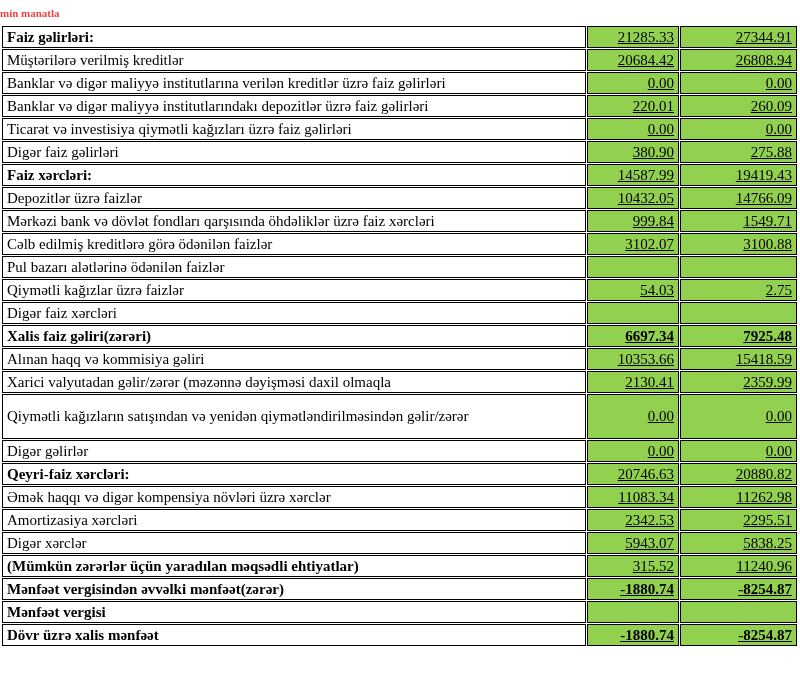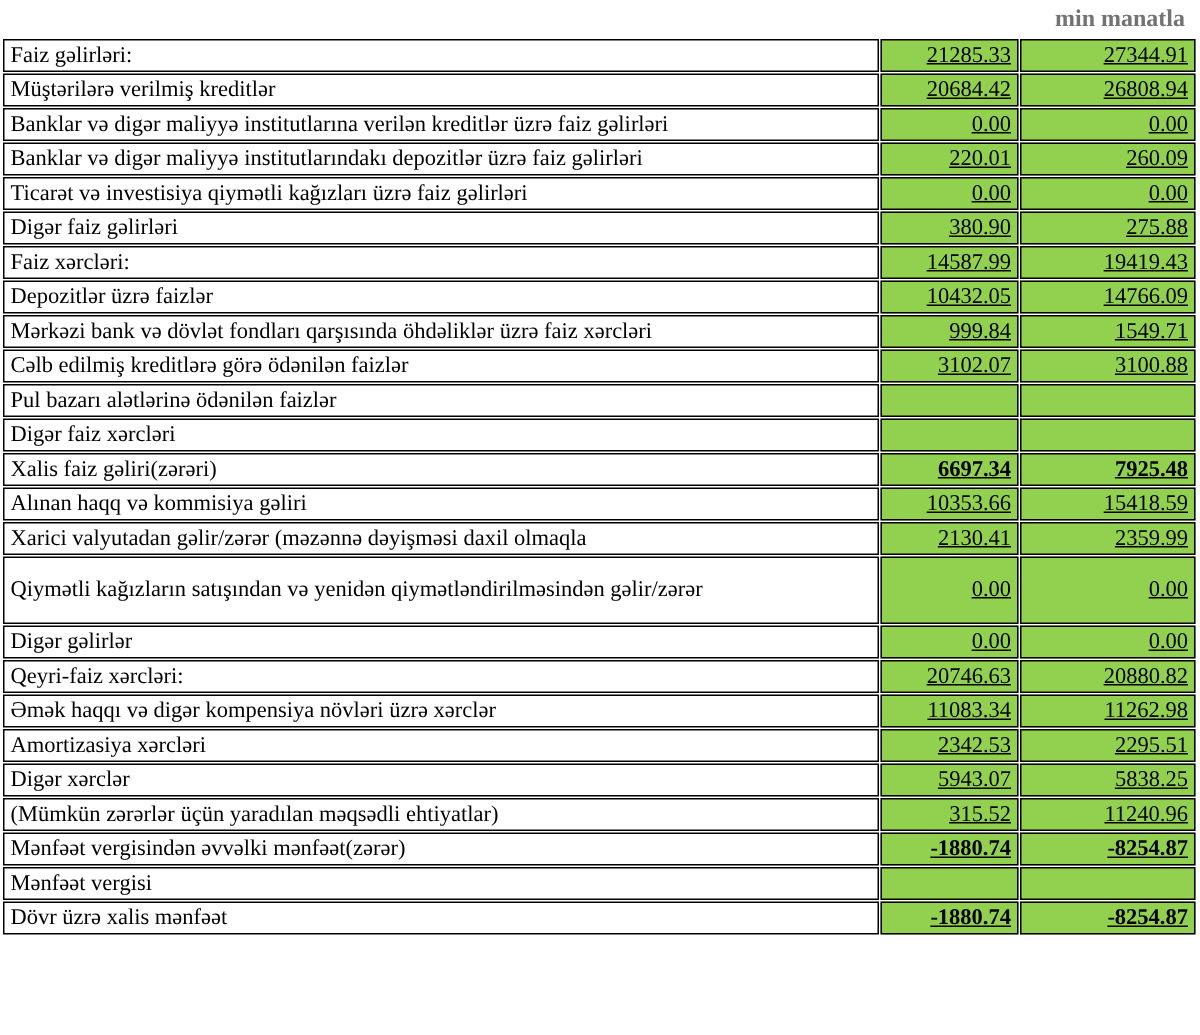--- a/index.html
+++ b/index.html
@@ -13,24 +13,23 @@
   }
   .page {
     position: relative;
     width: 800px;
     height: 690px;
     background: #ffffff;
   }
   .unit-note {
     height: 22px;
     padding: 3px 10px 0 0;
-    text-align: right;
     font-weight: bold;
-    font-size: 16px;
-    color: #737373;
+    font-size: 11px;
+    color: #ef4444;
     line-height: 20px;
   }
   table.fin {
     border-collapse: separate;
     border-spacing: 1px;
     table-layout: fixed;
     width: 795px;
     margin-left: 1px;
   }
   table.fin td {
@@ -47,21 +46,21 @@
   }
   td.label {
     background: #ffffff;
     text-align: left;
   }
   td.num {
     background: var(--cell-green, #92D050);
     text-align: right;
     text-decoration: underline;
   }
-  tr.bold-label td.label { font-weight: normal; }
+  tr.bold-label td.label { font-weight: bold; }
   tr.bold-values td.num { font-weight: bold; }
   tr.tall td { height: 45px; }
 </style>
 </head>
 <body>
 
 <div class="page">
 
   <div class="unit-note">min manatla</div>
 
@@ -131,20 +130,25 @@
     <td class="num">3102.07</td>
     <td class="num">3100.88</td>
   </tr>
 
   <tr>
     <td class="label">Pul bazarı alətlərinə ödənilən faizlər</td>
     <td class="num"></td>
     <td class="num"></td>
   </tr>
 
+  <tr>
+    <td class="label">Qiymətli kağızlar üzrə faizlər</td>
+    <td class="num">54.03</td>
+    <td class="num">2.75</td>
+  </tr>
 
   <tr>
     <td class="label">Digər faiz xərcləri</td>
     <td class="num"></td>
     <td class="num"></td>
   </tr>
 
   <tr class="bold-label bold-values">
     <td class="label">Xalis faiz gəliri(zərəri)</td>
     <td class="num">6697.34</td>

